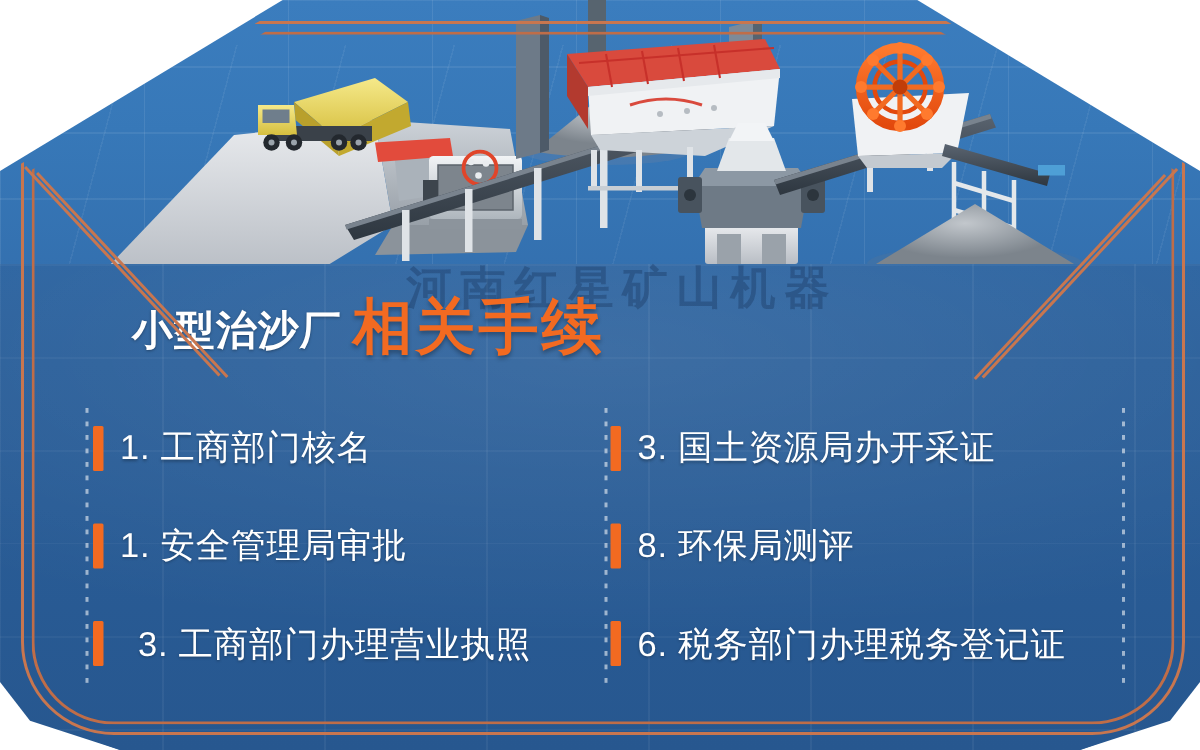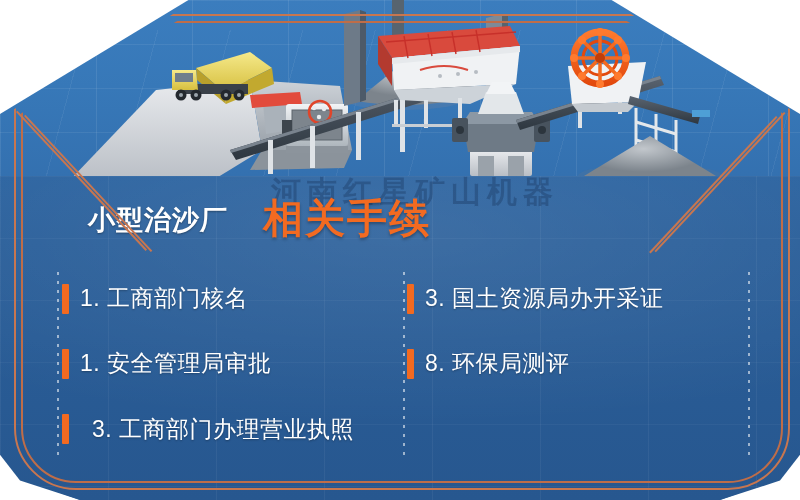--- a/index.html
+++ b/index.html
@@ -96,21 +96,21 @@
 
   
   .wedge{position:absolute;background:#ffffff;pointer-events:none;}
   .wedge.tl{left:-10px;top:-10px;width:215px;height:130px;
      -webkit-clip-path:polygon(0 0,100% 0,0 100%);clip-path:polygon(0 0,100% 0,0 100%);}
   .wedge.tr{right:-10px;top:-10px;width:215px;height:130px;
      -webkit-clip-path:polygon(0 0,100% 0,100% 100%);clip-path:polygon(0 0,100% 0,100% 100%);}
 
   
   .headline{
-    position:absolute;left:88px;top:198px;display:flex;align-items:flex-end;gap:35px;
+    position:absolute;left:88px;top:198px;display:flex;align-items:flex-end;gap:7px;
   }
   .title-white{
     color:#ffffff;font-size:27px;font-weight:bold;letter-spacing:1px;
     line-height:1;padding-bottom:4px;
     text-shadow:0 1px 2px rgba(0,0,0,.35);
   }
   .title-orange{
     color:#f26a21;font-size:40px;font-weight:bold;letter-spacing:2px;line-height:1;
     text-shadow:0 2px 3px rgba(0,0,0,.3);
   }
@@ -381,20 +381,24 @@
     </div>
 
     <div class="item" style="grid-column:2;grid-row:1;">
       <span class="bullet"></span>
       <span class="item-text">3. 国土资源局办开采证</span>
     </div>
     <div class="item" style="grid-column:2;grid-row:2;">
       <span class="bullet"></span>
       <span class="item-text">8. 环保局测评</span>
     </div>
+    <div class="item" style="grid-column:2;grid-row:3;">
+      <span class="bullet"></span>
+      <span class="item-text">6. 税务部门办理税务登记证</span>
+    </div>
   </div>
 
   <div class="border-frame"></div>
   <div class="border-frame inner"></div>
   <div class="wedge tl"></div>
   <div class="wedge tr"></div>
   <div class="diag l1"></div>
   <div class="diag l2"></div>
   <div class="diag r1"></div>
   <div class="diag r2"></div>

